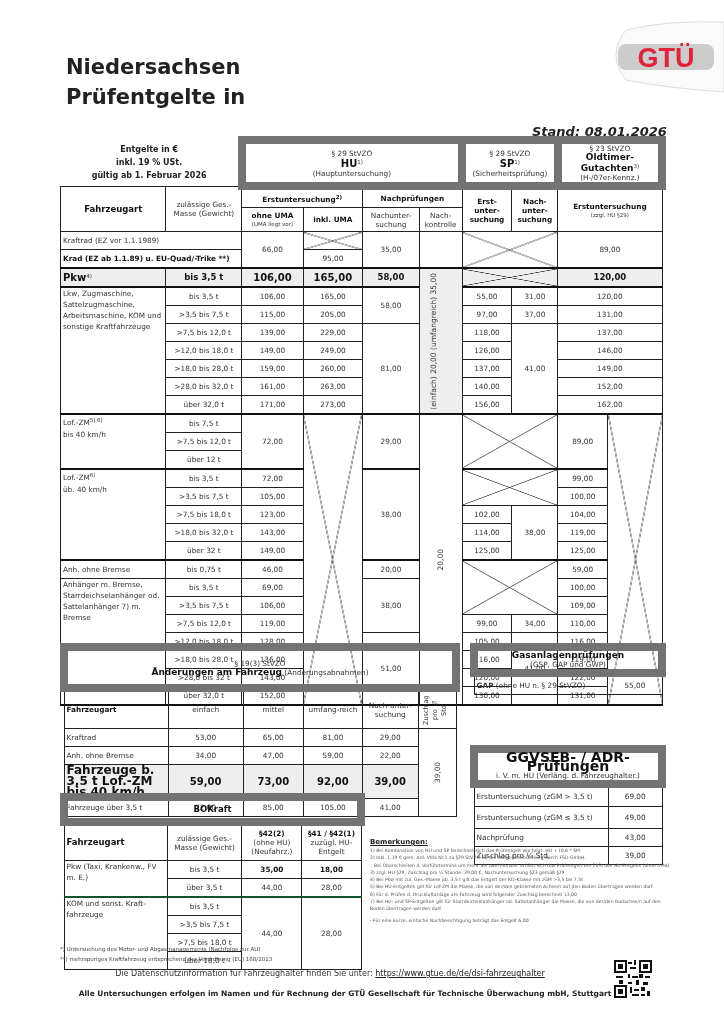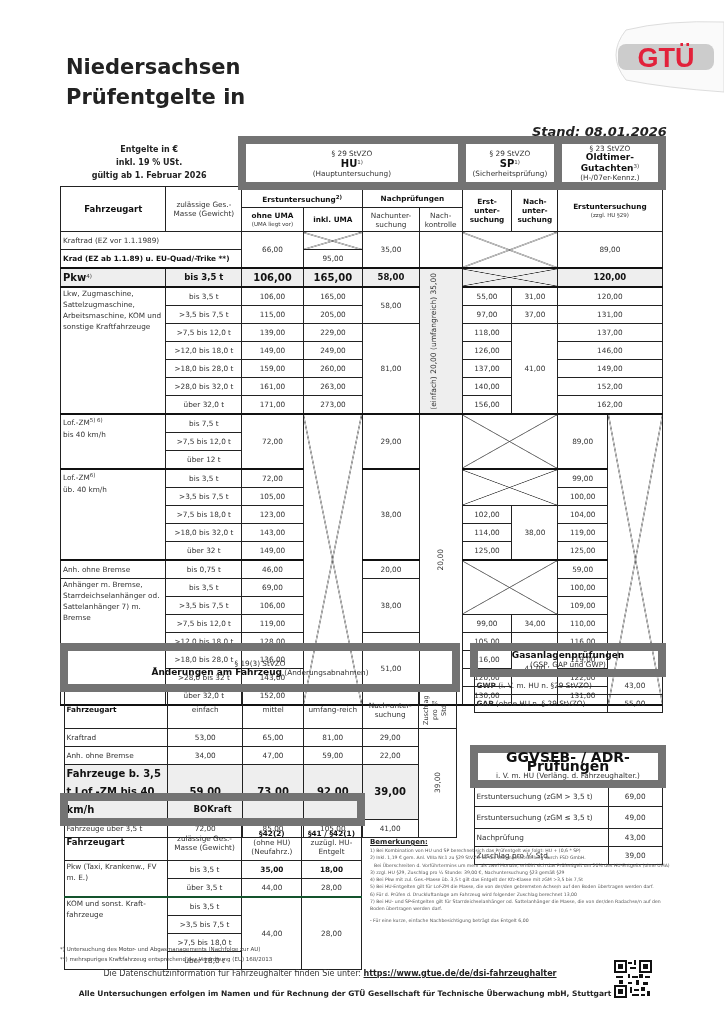--- a/index.html
+++ b/index.html
@@ -15,21 +15,21 @@
   .big { font-size:10px; font-weight:bold; color:#111; }
   .shade { background:#eee; }
   .small { font-size:5.5px; }
   .x { position:relative; background:linear-gradient(to top right, transparent calc(50% - 0.6px), #222 50%, transparent calc(50% + 0.6px)), linear-gradient(to bottom right, transparent calc(50% - 0.6px), #222 50%, transparent calc(50% + 0.6px)); }
   .vert { writing-mode:vertical-rl; transform:rotate(180deg); white-space:nowrap; }
   .thick { border:8px solid #737373; }
   .notes { position:absolute; left:370px; top:837px; width:300px; font-size:4.6px; line-height:7.3px; color:#555; }
   .notes .h { font-size:7px; font-weight:bold; text-decoration:underline; color:#222; line-height:10px; }
   .foot1 { position:absolute; left:60px; top:944px; font-size:5.5px; line-height:10px; color:#444; }
   .dsi { position:absolute; left:0; width:660px; top:969px; text-align:center; font-size:8px; color:#333; }
-  .dsi a { color:#222; font-weight:bold; text-decoration:underline; }
+  .dsi a { color:#222; font-weight:normal; text-decoration:underline; }
   .bottom { position:absolute; left:0; width:630px; top:989px; text-align:center; font-size:7.5px; font-weight:bold; color:#222; padding-left:30px; }
   .qr { position:absolute; left:614px; top:960px; width:38px; height:38px; }
 </style>
 </head>
 <body>
 
 <div class="title">
   <div>Niedersachsen</div>
   <div>Prüfentgelte in</div>
 </div>
@@ -331,21 +331,21 @@
         </td>
   </tr>
   <tr>
     <td class="l">Anh. ohne Bremse</td>
     <td>34,00</td>
     <td>47,00</td>
     <td>59,00</td>
     <td>22,00</td>
   </tr>
   <tr class="shade" style="height:32px">
-    <td class="l b" style="font-size:10px; line-height:18px">Fahrzeuge b. 3,5 t Lof.-ZM bis 40 km/h</td>
+    <td class="l b" style="font-size:12px; line-height:11px">Fahrzeuge b. 3,5 t Lof.-ZM bis 40 km/h</td>
     <td class="big">59,00</td>
     <td class="big">73,00</td>
     <td class="big">92,00</td>
     <td class="big">39,00</td>
   </tr>
   <tr>
     <td class="l">Fahrzeuge über 3,5 t</td>
     <td>72,00</td>
     <td>85,00</td>
     <td>105,00</td>
@@ -358,24 +358,20 @@
   <colgroup>
       <col style="width:140px">
       <col style="width:56px">
     </colgroup>
   <tbody>
       <tr style="height:26px">
         <td colspan="2" class="thick">
           <div class="b" style="font-size:9px">Gasanlagenprüfungen</div>
           <div>(GSP, GAP und GWP)</div>
         </td>
-      </tr>
-  <tr>
-        <td class="l"><b>GWP</b><span> (i. V. m. HU n. §29 StVZO)</span></td>
-        <td>43,00</td>
       </tr>
   <tr>
         <td class="l"><b>GAP</b><span> (ohne HU n. § 29 StVZO)</span></td>
         <td>55,00</td>
       </tr>
 </tbody>
   </table>
 
 <table style="left:470px; top:745px; width:196px;">
   <colgroup>

